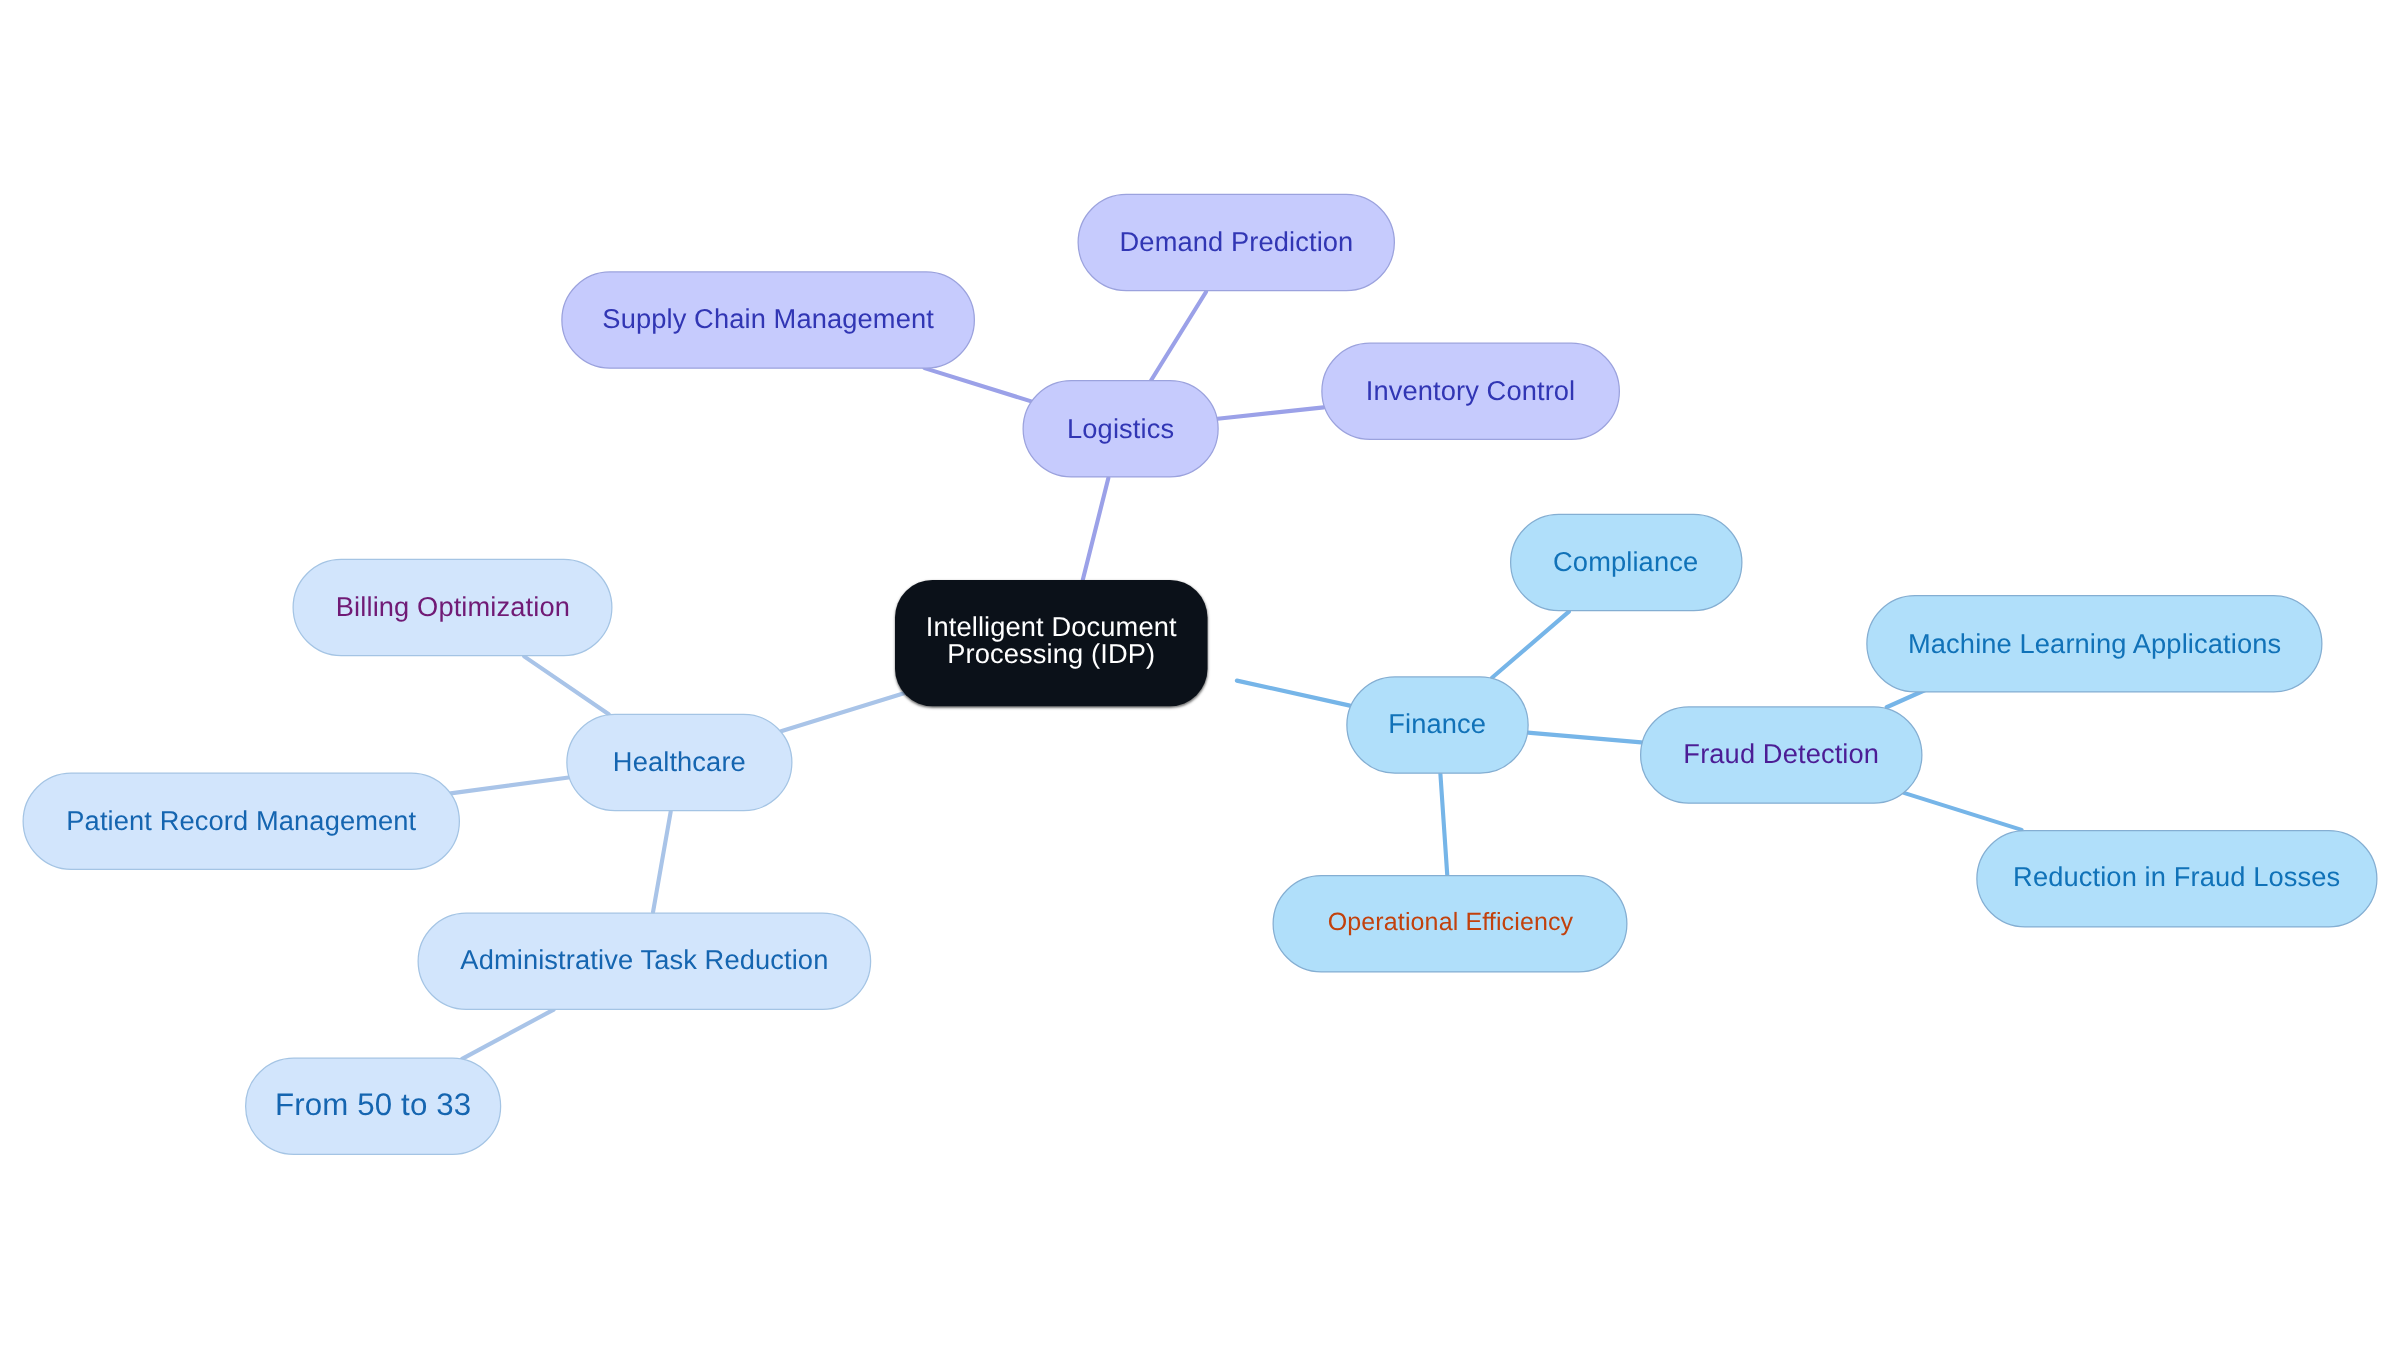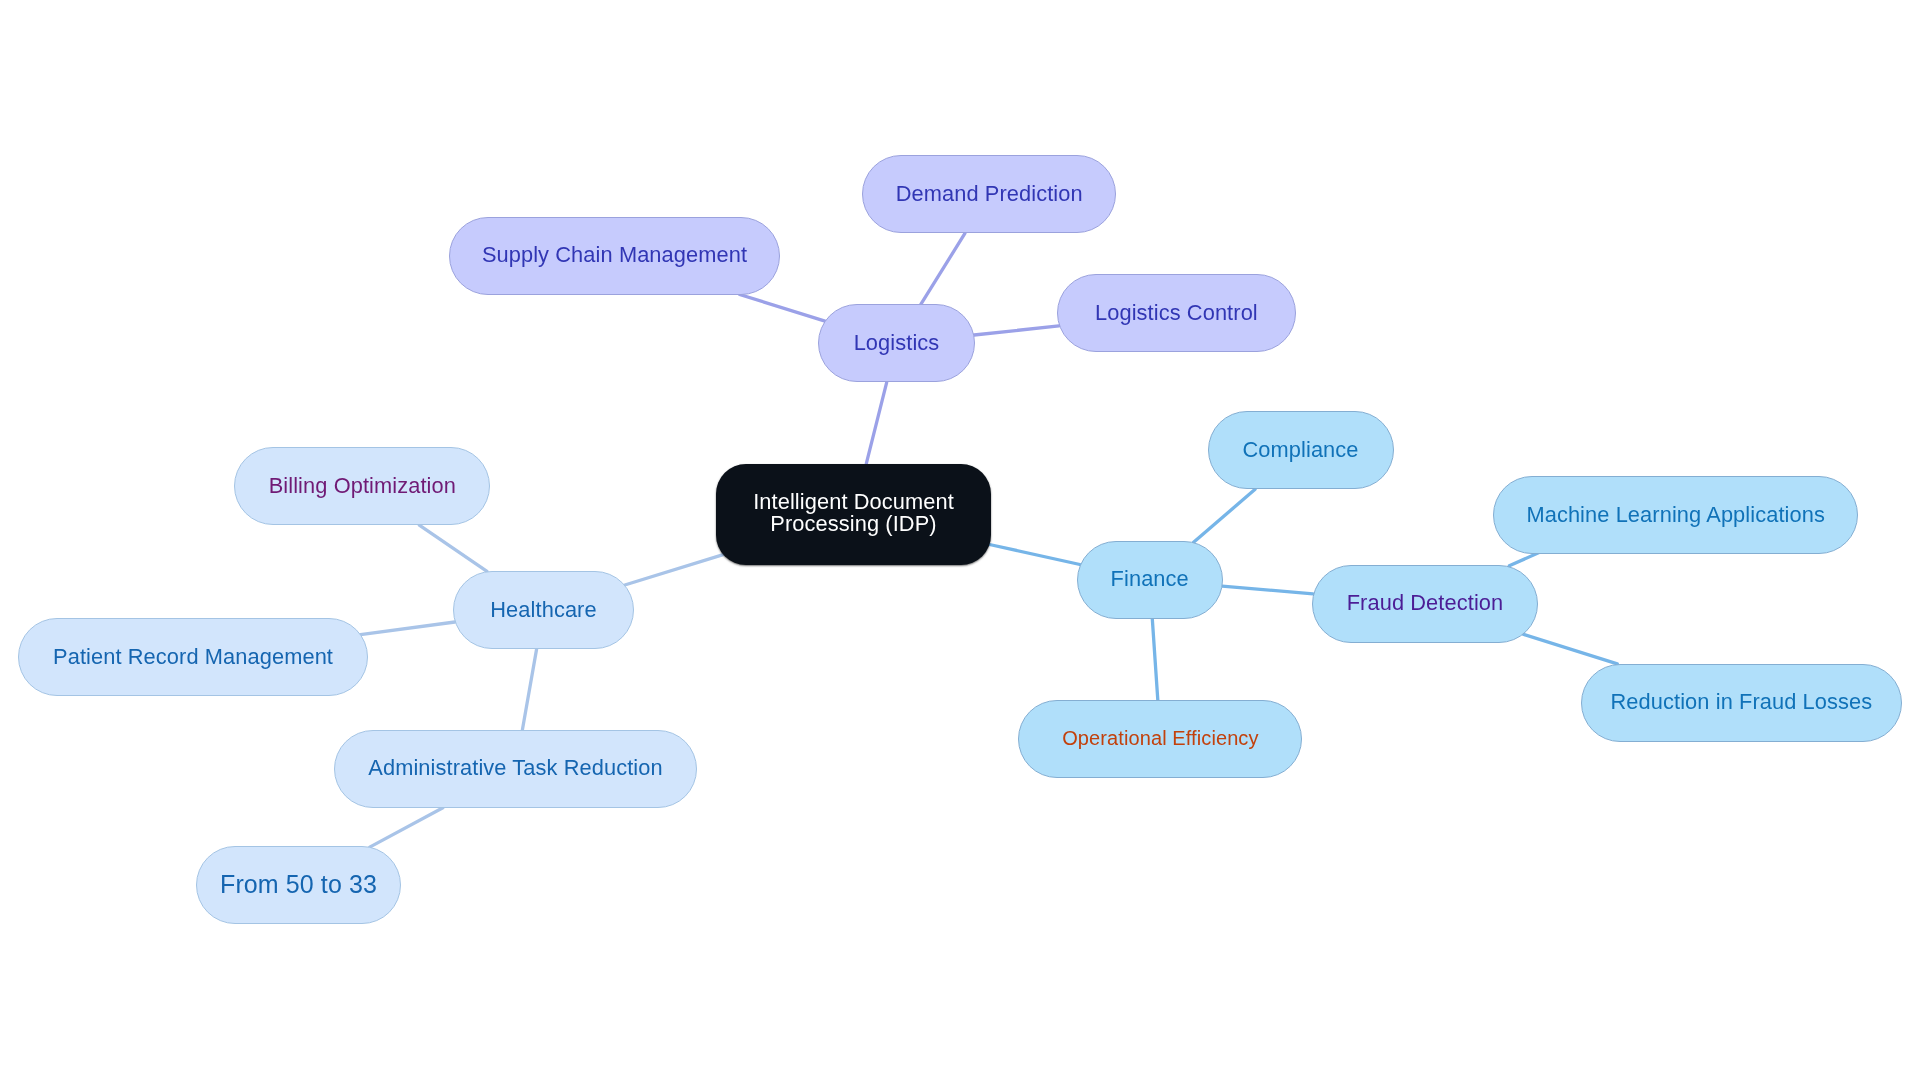--- a/index.html
+++ b/index.html
@@ -36,34 +36,34 @@
     <line class="edge lightblue" x1="442.9" y1="807.7" x2="369.7" y2="847.1" stroke="#a9c4e8" stroke-width="3.3"></line>
     <line class="edge blue" x1="989.5" y1="544.5" x2="1079.9" y2="564.5" stroke="#76b5e8" stroke-width="3.3"></line>
     <line class="edge blue" x1="1193.6" y1="542.2" x2="1255.1" y2="489.3" stroke="#76b5e8" stroke-width="3.3"></line>
     <line class="edge blue" x1="1152.3" y1="618.9" x2="1157.8" y2="700" stroke="#76b5e8" stroke-width="3.3"></line>
     <line class="edge blue" x1="1222.2" y1="586.1" x2="1313" y2="593.9" stroke="#76b5e8" stroke-width="3.3"></line>
     <line class="edge blue" x1="1509.3" y1="565.8" x2="1588.5" y2="530.4" stroke="#76b5e8" stroke-width="3.3"></line>
     <line class="edge blue" x1="1523.1" y1="634.3" x2="1617.3" y2="663.9" stroke="#76b5e8" stroke-width="3.3"></line>
   </svg>
 
   <div id="node-layer">
-    <div class="node root" style="left: 716px; top: 463.6px; width: 275px; height: 101.6px; border-radius: 30px; background: rgb(11, 17, 25); border-color: rgb(11, 17, 25); color: rgb(255, 255, 255); font-size: 21.8px;">
+    <div class="node root" style="left: 716px; top: 463.6px; width: 250px; height: 101.6px; border-radius: 30px; background: rgb(11, 17, 25); border-color: rgb(11, 17, 25); color: rgb(255, 255, 255); font-size: 21.8px;">
       <span class="label" style="line-height: 1.04; transform: translate3d(0px, -1.5px, 0px);">Intelligent Document<br>Processing (IDP)</span>
     </div>
     <div class="node purple" style="left: 818px; top: 304.4px; width: 157px; height: 78px; border-radius: 39px; background: rgb(198, 203, 253); border-color: rgb(155, 162, 221); color: rgb(49, 54, 180); font-size: 21.8px;">
       <span class="label" style="transform: translate3d(0px, -1px, 0px);">Logistics</span>
     </div>
     <div class="node purple" style="left: 449px; top: 216.5px; width: 331px; height: 78px; border-radius: 39px; background: rgb(198, 203, 253); border-color: rgb(155, 162, 221); color: rgb(49, 54, 180); font-size: 21.8px;">
       <span class="label" style="transform: translate3d(0px, -1px, 0px);">Supply Chain Management</span>
     </div>
     <div class="node purple" style="left: 862.4px; top: 155.4px; width: 253.6px; height: 78px; border-radius: 39px; background: rgb(198, 203, 253); border-color: rgb(155, 162, 221); color: rgb(49, 54, 180); font-size: 21.8px;">
       <span class="label" style="transform: translate3d(0px, -1px, 0px);">Demand Prediction</span>
     </div>
     <div class="node purple" style="left: 1056.8px; top: 274.2px; width: 239.2px; height: 78px; border-radius: 39px; background: rgb(198, 203, 253); border-color: rgb(155, 162, 221); color: rgb(49, 54, 180); font-size: 21.8px;">
-      <span class="label" style="transform: translate3d(0px, -1px, 0px);">Logistics Control</span>
+      <span class="label" style="transform: translate3d(0px, -1px, 0px);">Inventory Control</span>
     </div>
     <div class="node lightblue" style="left: 453px; top: 571.1px; width: 181px; height: 78px; border-radius: 39px; background: rgb(210, 229, 252); border-color: rgb(164, 196, 228); color: rgb(21, 101, 176); font-size: 21.8px;">
       <span class="label" style="transform: translate3d(0px, -1px, 0px);">Healthcare</span>
     </div>
     <div class="node lightblue" style="left: 234.3px; top: 447.1px; width: 256.1px; height: 78px; border-radius: 39px; background: rgb(210, 229, 252); border-color: rgb(164, 196, 228); color: #701a75; font-size: 21.8px; align-items: center;">
       <span class="label" style="transform: translate3d(0px, -1px, 0px);">Billing Optimization</span>
     </div>
     <div class="node lightblue" style="left: 18.4px; top: 618.3px; width: 349.3px; height: 78px; border-radius: 39px; background: rgb(210, 229, 252); border-color: rgb(164, 196, 228); color: rgb(21, 101, 176); font-size: 21.8px;">
       <span class="label" style="transform: translate3d(0px, -1px, 0px);">Patient Record Management</span>
     </div>

